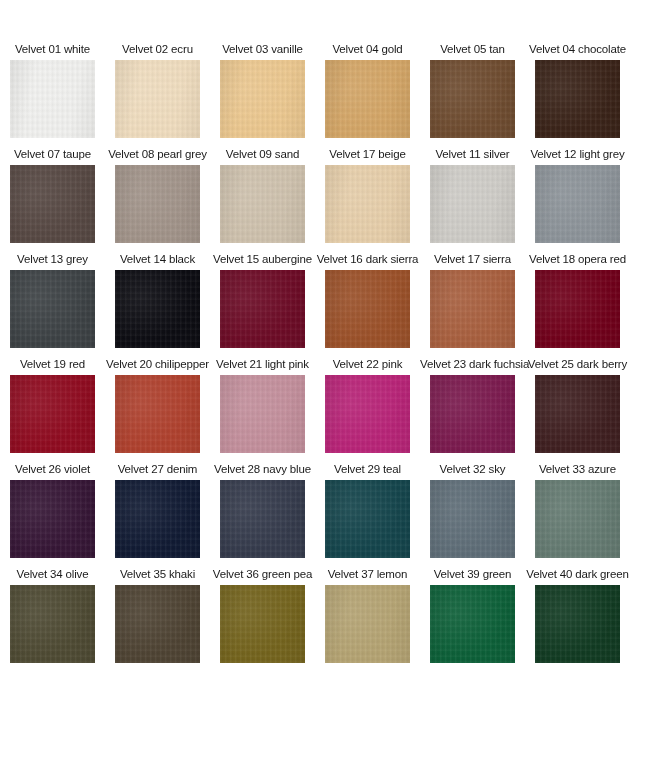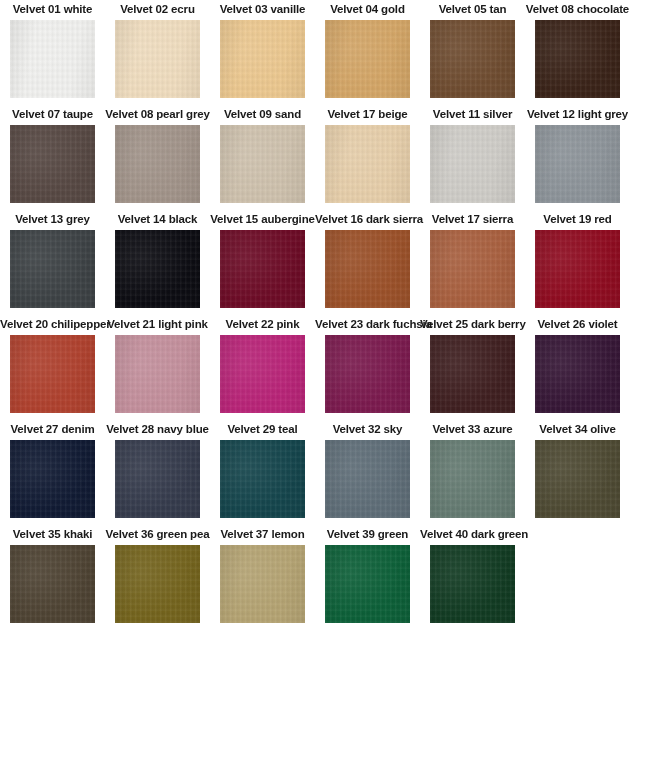--- a/index.html
+++ b/index.html
@@ -32,27 +32,28 @@
     position: relative;
     box-sizing: border-box;
   }
   .swatch-label {
     display: block;
     width: 105px;
     height: 18px;
     line-height: 18px;
     text-align: center;
     font-size: 11.5px;
-    font-weight: bold;
+    font-weight: normal;
     color: #1a1a1a;
     white-space: nowrap;
     letter-spacing: -0.15px;
     overflow: visible;
     position: relative;
     z-index: 2;
+    margin-top: 40px;
   }
   .swatch-chip {
     display: block;
     width: 85px;
     height: 78px;
     margin: 2px auto 0 auto;
     position: relative;
     overflow: hidden;
     box-shadow: inset 0 0 0 0 rgba(0,0,0,0);
   }
@@ -102,21 +103,21 @@
     </div>
     <div class="swatch-cell">
       <span class="swatch-label">Velvet 04 gold</span>
       <span class="swatch-chip" title="Velvet 04 gold" style="background-color: rgb(212, 166, 103);"></span>
     </div>
     <div class="swatch-cell">
       <span class="swatch-label">Velvet 05 tan</span>
       <span class="swatch-chip" title="Velvet 05 tan" style="background-color: rgb(111, 76, 48);"></span>
     </div>
     <div class="swatch-cell">
-      <span class="swatch-label">Velvet 08 chocolate</span>
+      <span class="swatch-label">Velvet 04 chocolate</span>
       <span class="swatch-chip" title="Velvet 06 chocolate" style="background-color: rgb(58, 35, 24);"></span>
     </div>
     <div class="swatch-cell">
       <span class="swatch-label">Velvet 07 taupe</span>
       <span class="swatch-chip" title="Velvet 07 taupe" style="background-color: rgb(87, 72, 67);"></span>
     </div>
     <div class="swatch-cell">
       <span class="swatch-label">Velvet 08 pearl grey</span>
       <span class="swatch-chip" title="Velvet 08 pearl grey" style="background-color: rgb(162, 148, 138);"></span>
     </div>
@@ -148,20 +149,24 @@
       <span class="swatch-label">Velvet 15 aubergine</span>
       <span class="swatch-chip" title="Velvet 15 aubergine" style="background-color: rgb(109, 11, 38);"></span>
     </div>
     <div class="swatch-cell">
       <span class="swatch-label">Velvet 16 dark sierra</span>
       <span class="swatch-chip" title="Velvet 16 dark sierra" style="background-color: rgb(156, 81, 41);"></span>
     </div>
     <div class="swatch-cell">
       <span class="swatch-label">Velvet 17 sierra</span>
       <span class="swatch-chip" title="Velvet 17 sierra" style="background-color: rgb(169, 96, 63);"></span>
+    </div>
+    <div class="swatch-cell">
+      <span class="swatch-label">Velvet 18 opera red</span>
+      <span class="swatch-chip" title="Velvet 18 opera red" style="background-color: rgb(113, 0, 26);"></span>
     </div>
     <div class="swatch-cell">
       <span class="swatch-label">Velvet 19 red</span>
       <span class="swatch-chip" title="Velvet 19 red" style="background-color: rgb(144, 11, 32);"></span>
     </div>
     <div class="swatch-cell">
       <span class="swatch-label">Velvet 20 chilipepper</span>
       <span class="swatch-chip" title="Velvet 20 chilipepper" style="background-color: rgb(176, 65, 46);"></span>
     </div>
     <div class="swatch-cell">

